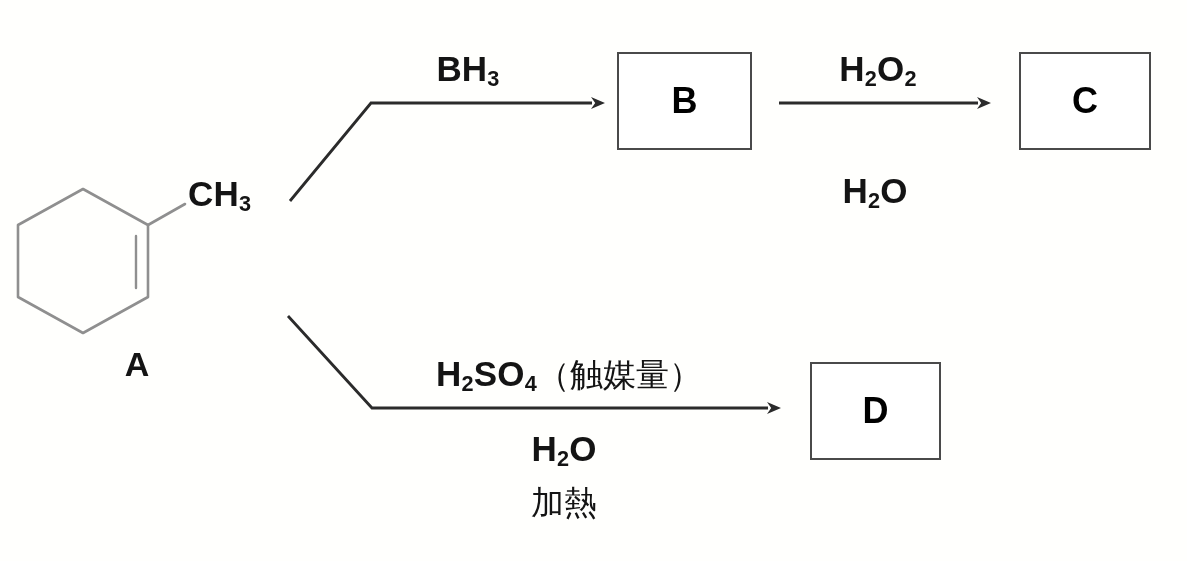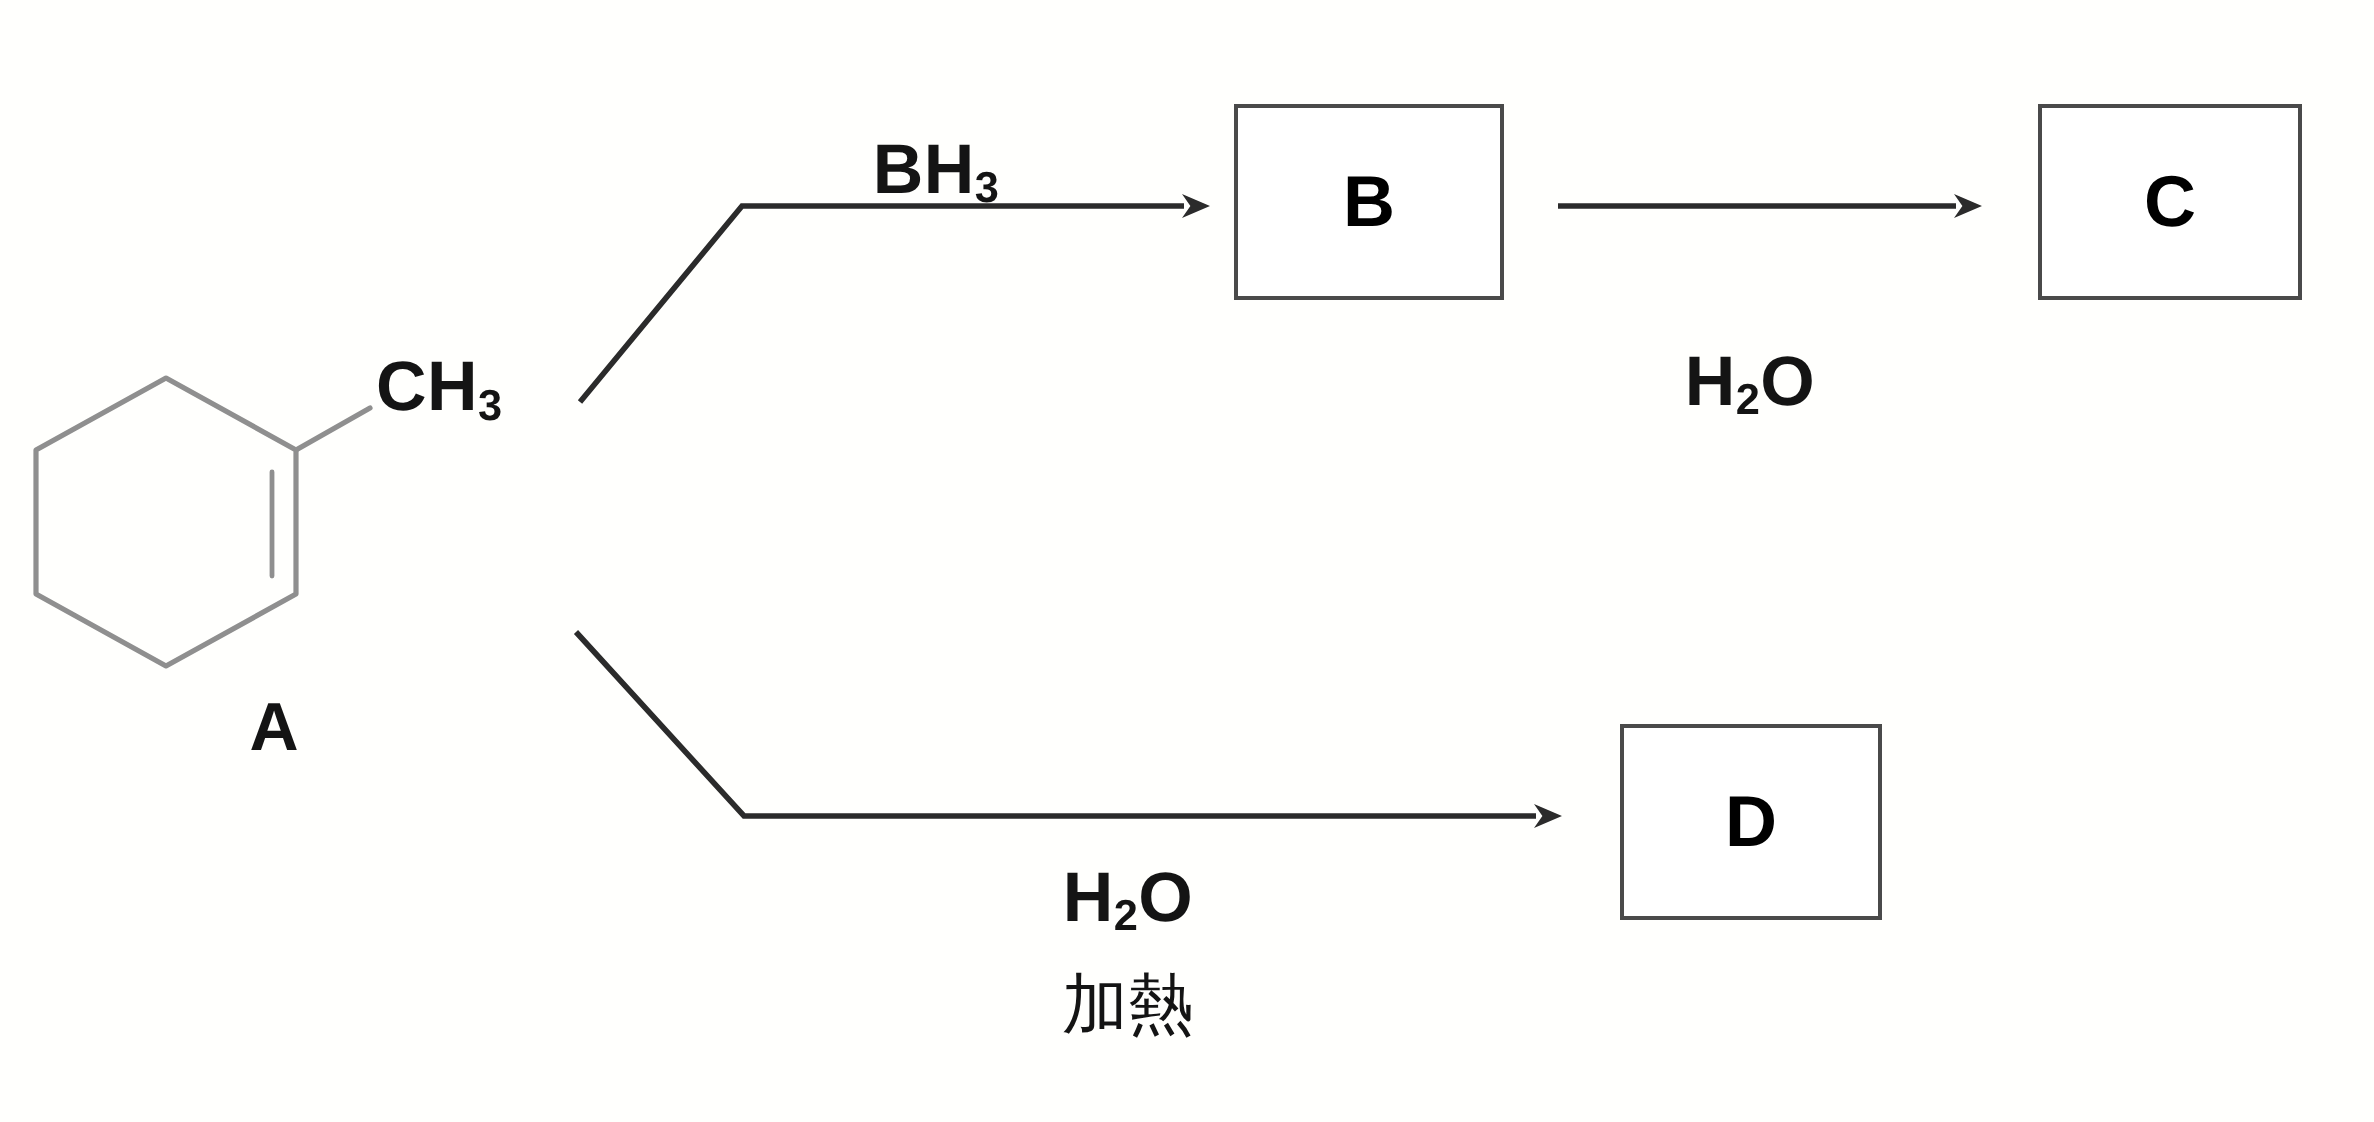--- a/index.html
+++ b/index.html
@@ -91,38 +91,44 @@
 
     <line x1="779" y1="103" x2="978" y2="103" stroke="#2b2b2b" stroke-width="2.8" marker-end="url(#barb)"></line>
   </svg>
 
   <div class="lbl chem" style="left:188px; top:176px;">
     <span>CH</span><sub>3</sub>
   </div>
 
   <div class="lbl structlabel ctr" style="left:137px; top:364px;">A</div>
 
-  <div class="lbl chem ctr" style="left:468px; top:86px;text-align:right;">
+  <div class="lbl chem ctr" style="left:468px; top:70px;text-align:right;">
     <span>BH</span><sub>3</sub>
   </div>
 
   <div class="box" style="left:617px; top:52px; width:135px; height:98px;">
     <span class="boxchar">B</span>
   </div>
 
+  <div class="lbl chem ctr" style="left:878px; top:70px;">
+    <span>H</span><sub>2</sub><span>O</span><sub>2</sub>
+  </div>
 
 
   <div class="lbl chem ctr" style="left:875px; top:192px;">
     <span>H</span><sub>2</sub><span>O</span>
   </div>
 
   <div class="box" style="left:1019px; top:52px; width:132px; height:98px;">
     <span class="boxchar">C</span>
   </div>
 
+  <div class="lbl ctr" style="left:569px; top:375px;">
+    <span class="chem"><span>H</span><sub>2</sub><span>SO</span><sub>4</sub></span><span class="jp">（触媒量）</span>
+  </div>
 
   <div class="lbl chem ctr" style="left:564px; top:450px;">
     <span>H</span><sub>2</sub><span>O</span>
   </div>
 
   <div class="lbl jp ctr" style="left:564px; top:505px;font-family:Liberation Mono, monospace;">加熱</div>
 
   <div class="box" style="left:810px; top:362px; width:131px; height:98px;">
     <span class="boxchar">D</span>
   </div>

